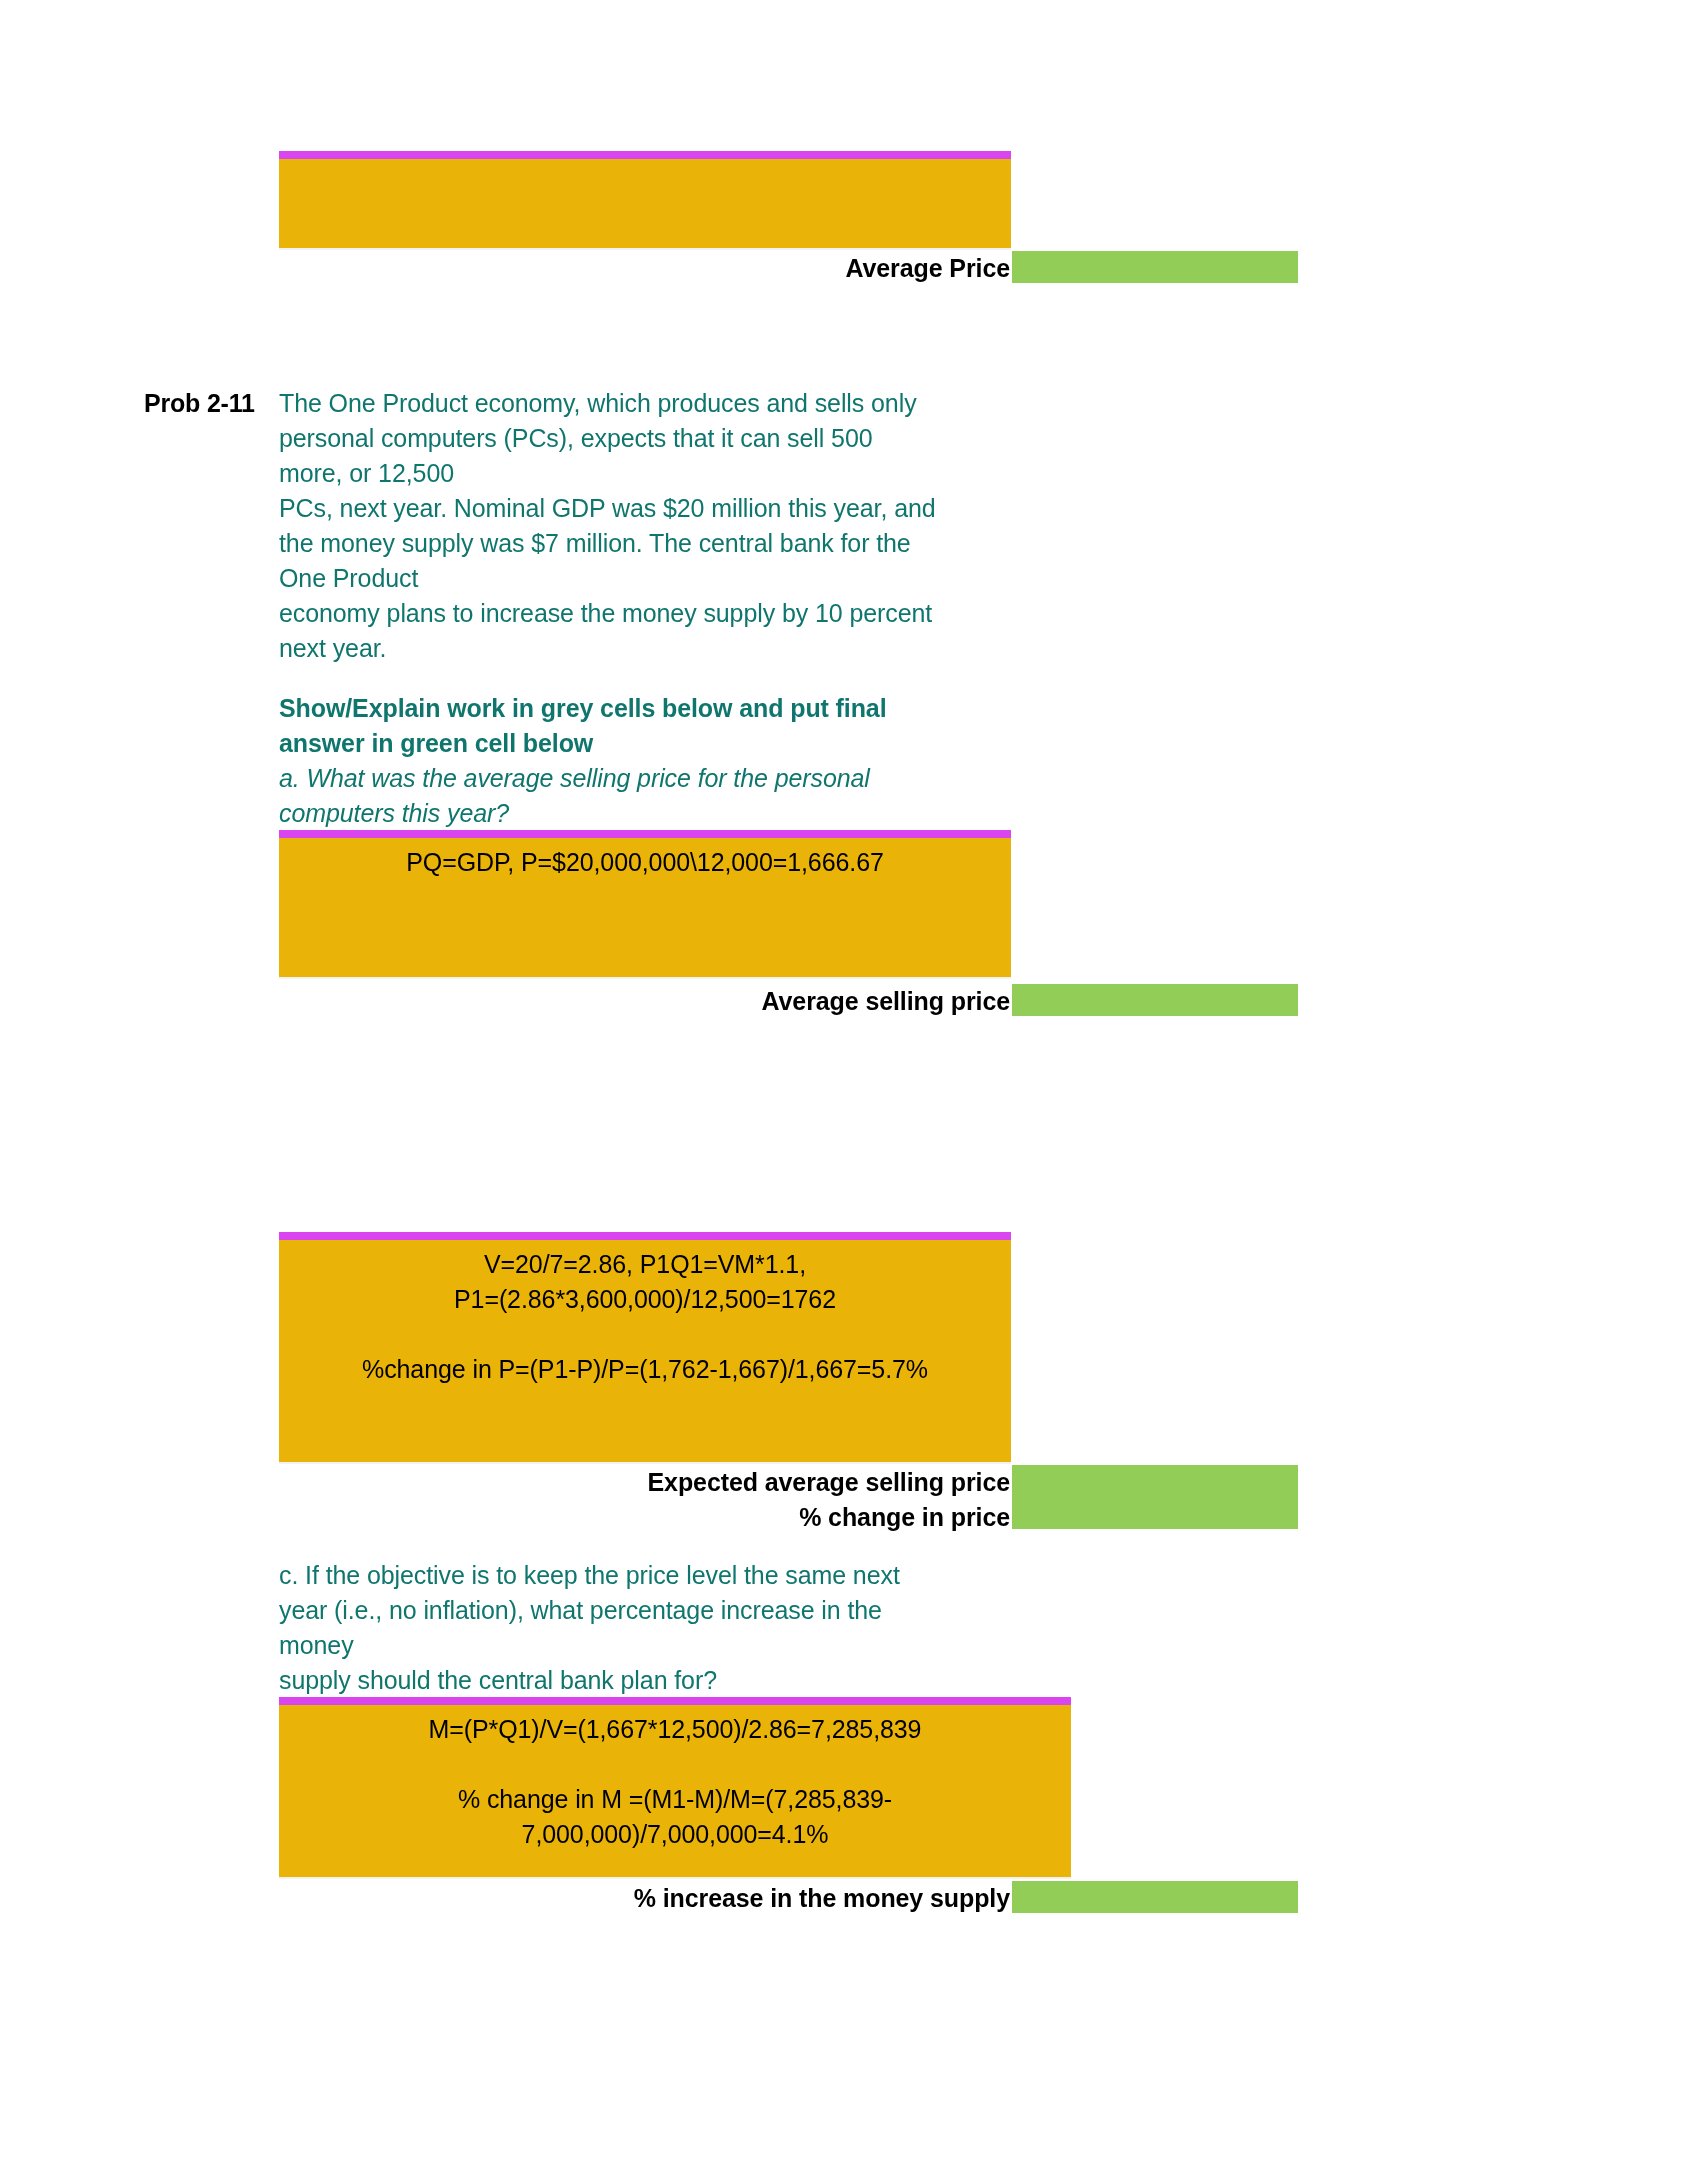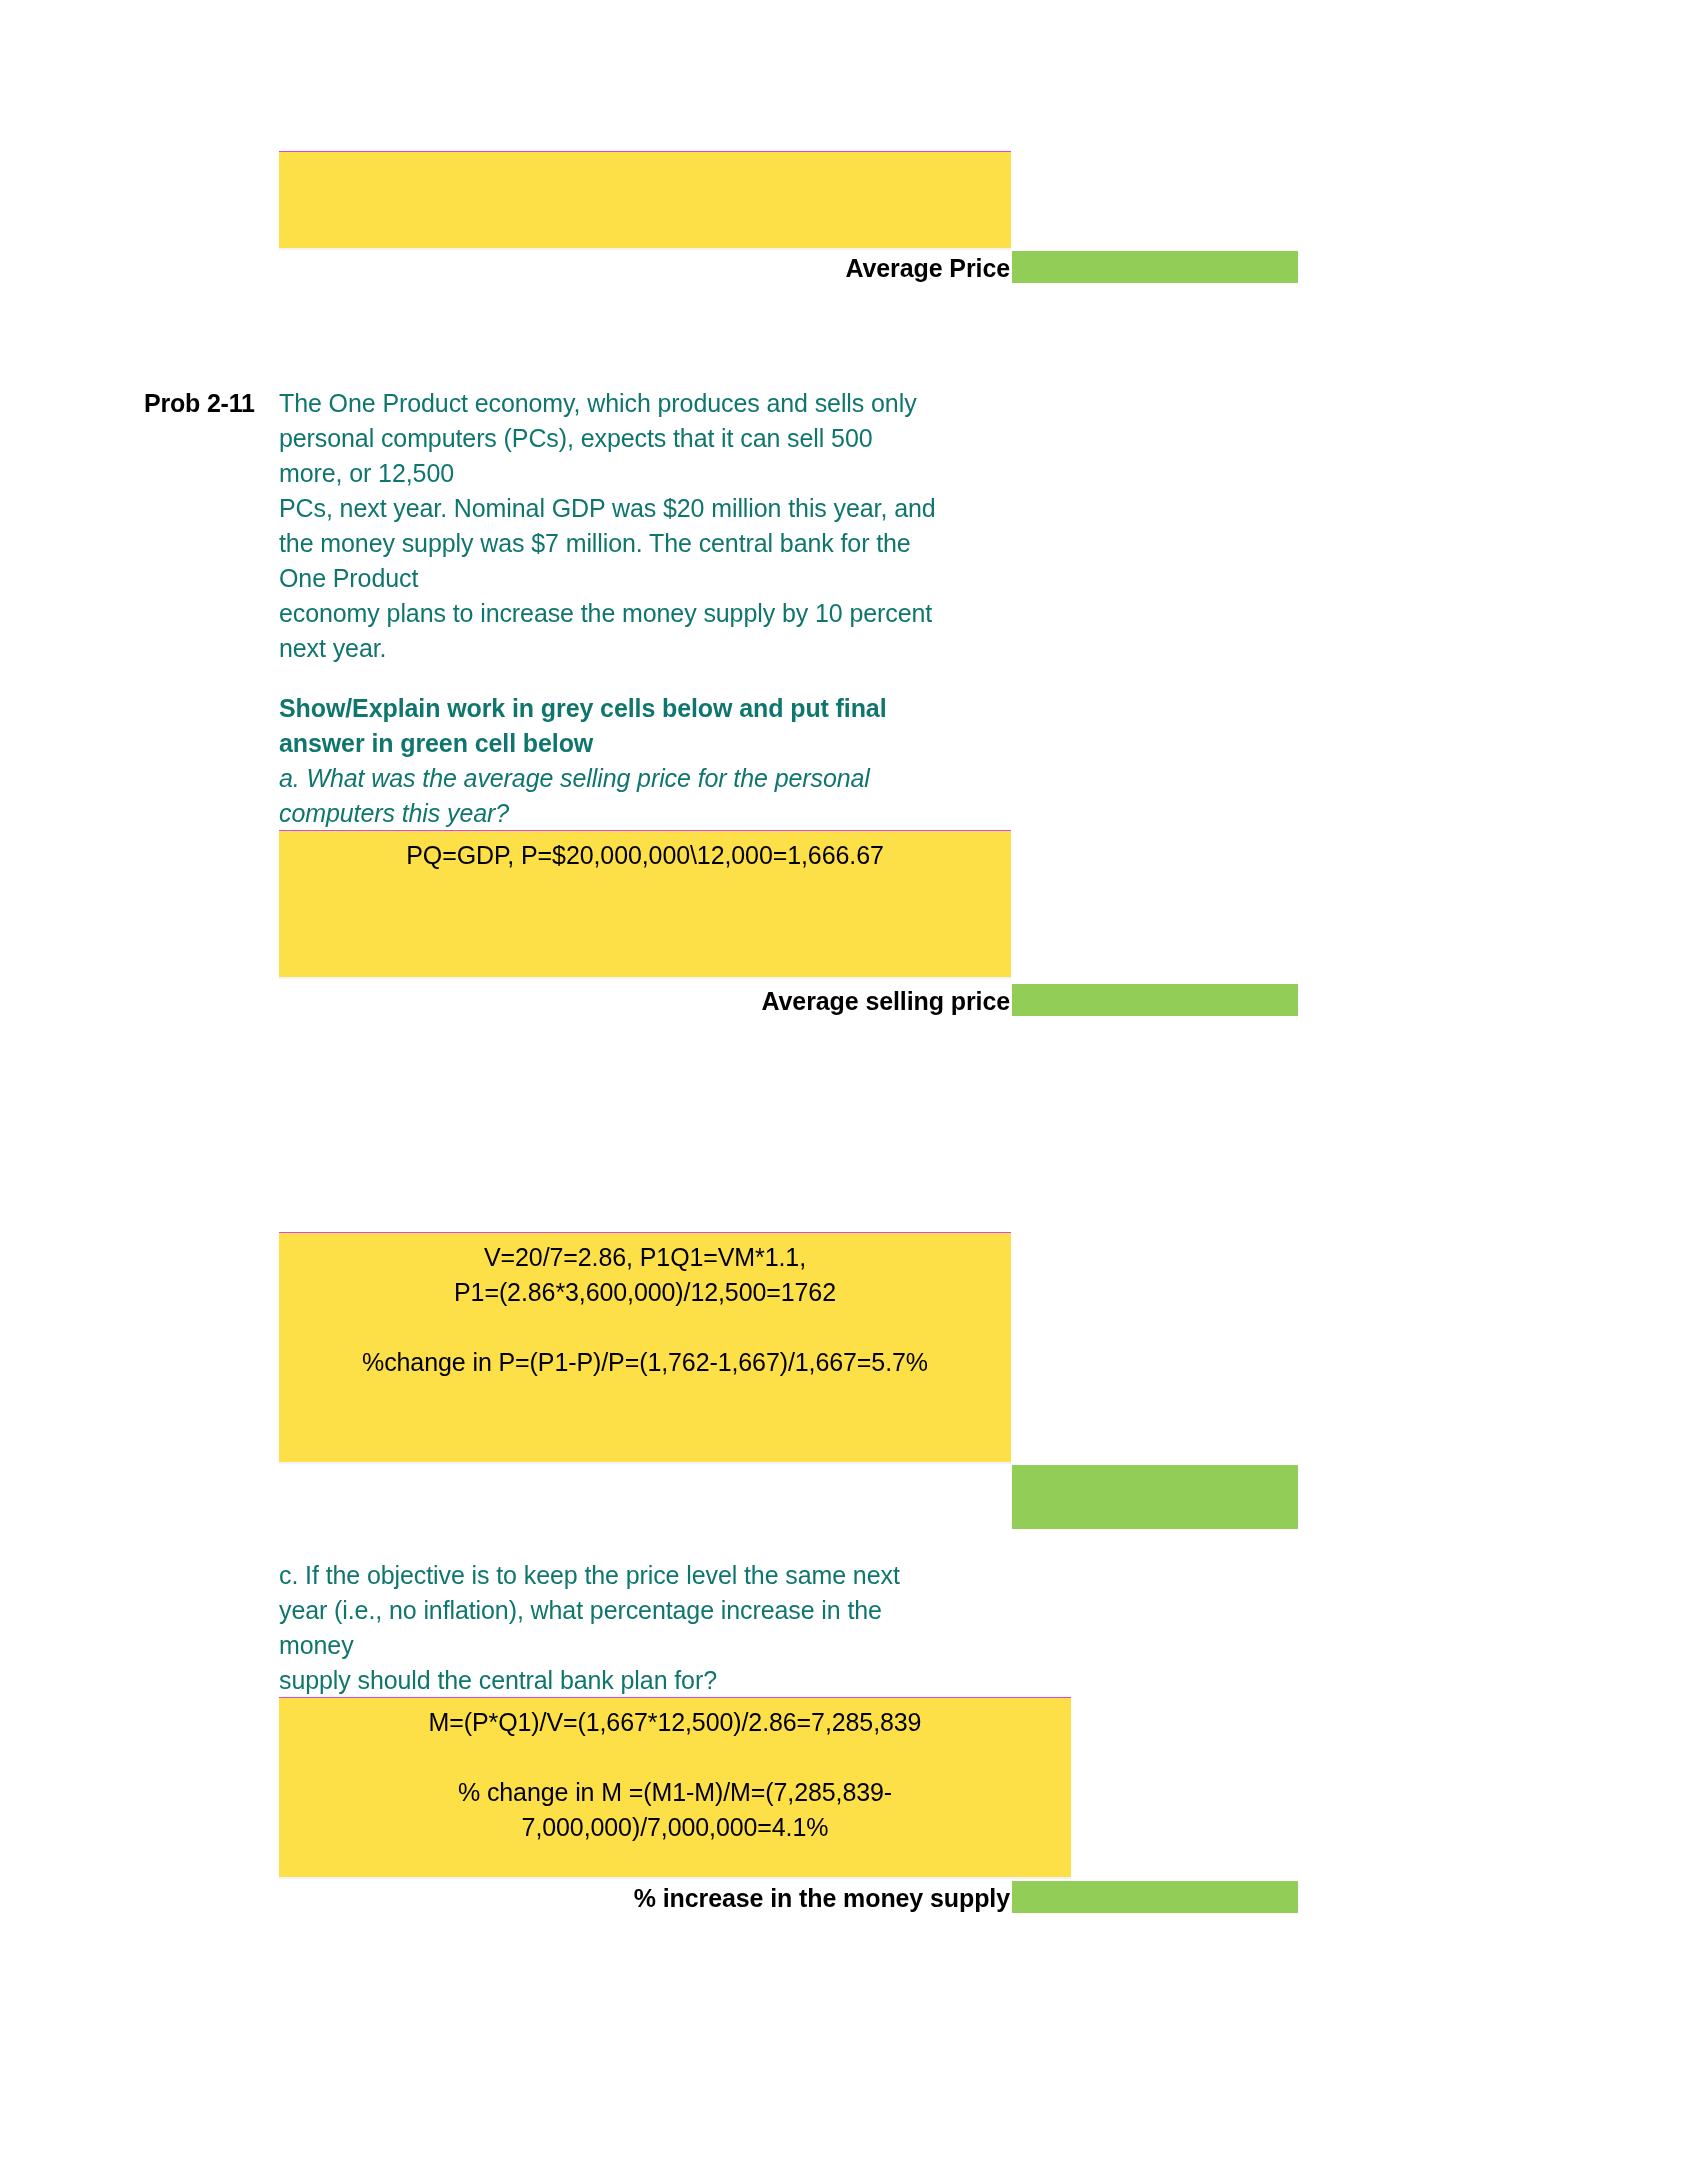--- a/index.html
+++ b/index.html
@@ -22,22 +22,22 @@
     top: 0;
     width: 1687px;
     height: 2183px;
     overflow: hidden;
   }
 
   
   .abs { position: absolute; }
 
   .grey-cell {
-    background: #fde047;
-    border-top: 1px solid #d946ef;
+    background: #eab308;
+    border-top: 8px solid #d946ef;
     border-bottom: 2px solid #f2f2f2;
     box-sizing: border-box;
   }
 
   .green-cell {
     background: #92ce57;
     box-sizing: border-box;
   }
 
   .body-text {
@@ -119,20 +119,22 @@
   </div>
 
 
   <div class="abs grey-cell" style="left:279px; top:1232px; width:732px; height:232px;">
     <div class="cell-work" style="padding-top:6.6px;">V=20/7=2.86, P1Q1=VM*1.1,
 P1=(2.86*3,600,000)/12,500=1762
 
 %change in P=(P1-P)/P=(1,762-1,667)/1,667=5.7%</div>
   </div>
 
+  <div class="abs row-label" style="left:415px; top:1465px; width:595px;">Expected average selling price
+% change in price</div>
 
   <div class="abs green-cell" style="left:1012px; top:1465px; width:286px; height:64px;">
     <div class="cell-work" style="font-size:25px;"></div>
   </div>
 
   <div class="abs body-text" style="left:279px; top:1558px; width:741px;">c. If the objective is to keep the price level the same next
 year (i.e., no inflation), what percentage increase in the
 money
 supply should the central bank plan for?</div>
 

